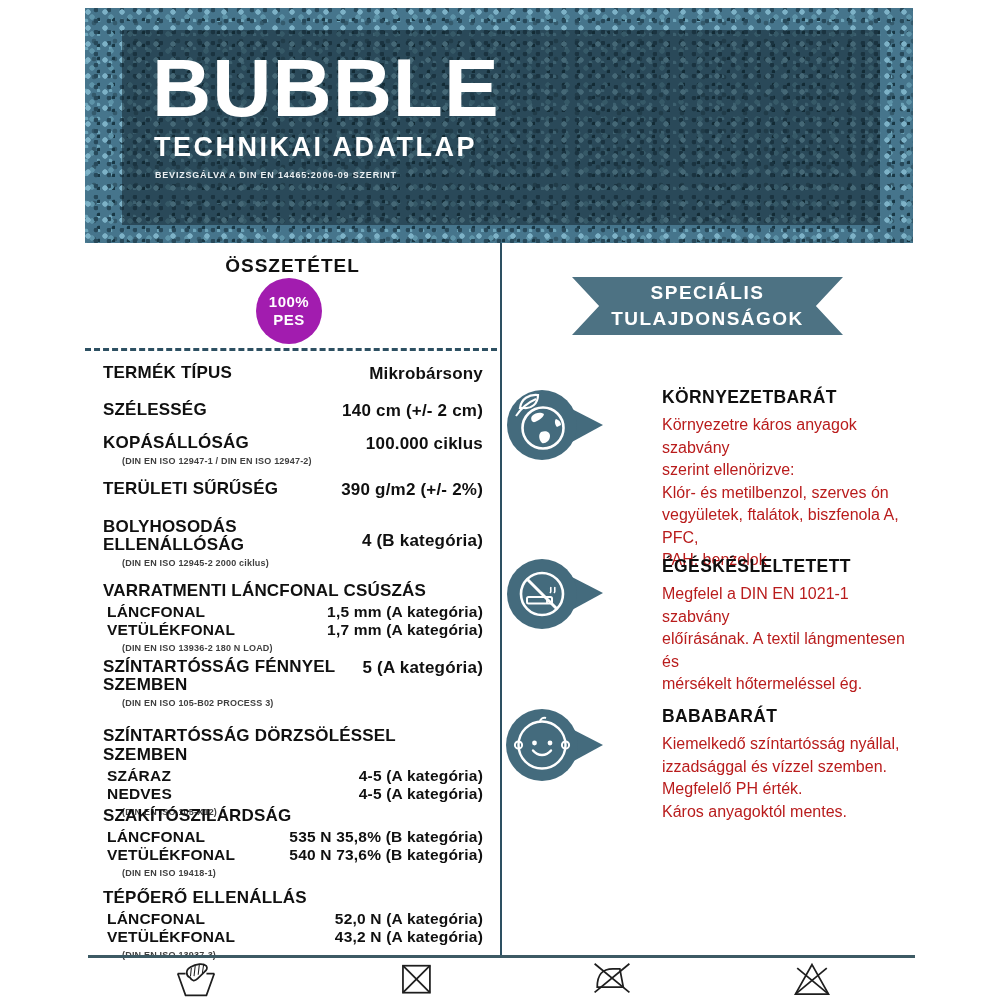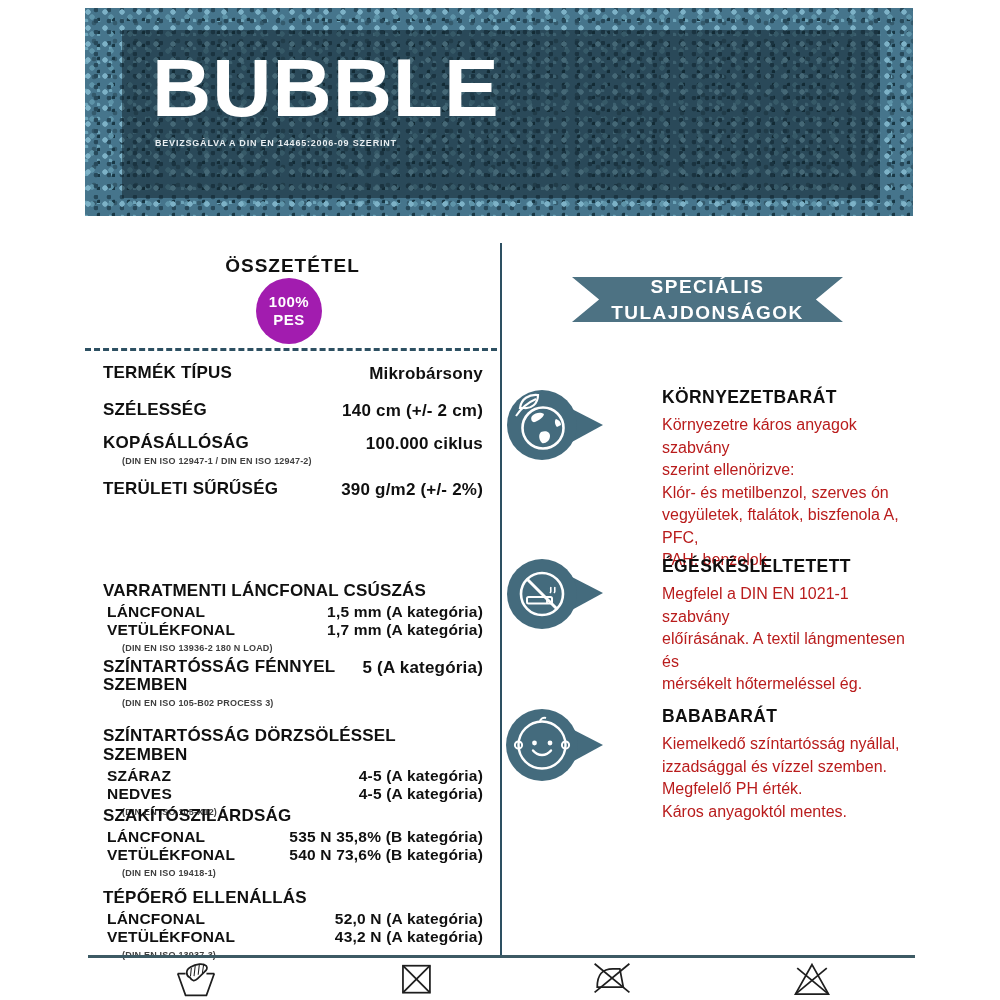--- a/index.html
+++ b/index.html
@@ -1,20 +1,20 @@
 <!DOCTYPE html>
 <html><head>
 <meta charset="utf-8">
 <style>
   html,body{margin:0;padding:0;background:#ffffff;}
   .page{position:relative;width:1000px;height:1000px;background:#fff;overflow:hidden;
         font-family:"Liberation Sans","DejaVu Sans",sans-serif;color:#151515;}
 
   
-  .hero{position:absolute;left:85px;top:8px;width:828px;height:208px;
+  .hero{position:absolute;left:85px;top:8px;width:828px;height:235px;
         background-color:#46758c;
         background-image:
           radial-gradient(circle at 3px 4px,  #7db2c7 2.4px, transparent 3px),
           radial-gradient(circle at 11px 2px, #27495a 2px,   transparent 2.7px),
           radial-gradient(circle at 7px 9px,  #5e94a9 2.4px, transparent 3px),
           radial-gradient(circle at 14px 12px,#193845 2px,   transparent 2.7px),
           radial-gradient(circle at 1px 13px, #6ca3b8 2px,   transparent 2.7px),
           radial-gradient(circle at 9px 15px, #345a6c 2px,   transparent 2.7px);
         background-size:17px 16px,13px 11px,19px 17px,15px 13px,12px 14px,21px 18px;}
   .hero-overlay{position:absolute;left:37px;top:22px;right:33px;bottom:18px;
@@ -46,21 +46,21 @@
   .subrow{display:flex;justify-content:space-between;margin-top:3px;}
   .slbl{font-size:15.5px;font-weight:800;letter-spacing:.2px;padding-left:4px;color:#101010;}
   .sval{font-size:15.5px;font-weight:800;letter-spacing:.2px;text-align:left;color:#101010;}
   .subrow.tight{margin-top:0;}
 
   
   .v-divider{position:absolute;left:500px;top:243px;width:2px;height:715px;background:#2d5062;}
   .bottom-rule{position:absolute;left:88px;top:955px;width:827px;height:3px;background:#3d5a64;}
 
   
-  .ribbon{position:absolute;left:572px;top:277px;width:271px;height:45px;background:#4d7283;
+  .ribbon{position:absolute;left:572px;top:277px;width:271px;height:58px;background:#4d7283;
         clip-path:polygon(0 0,100% 0,90% 50%,100% 100%,0 100%,10% 50%);
         display:flex;flex-direction:column;align-items:center;justify-content:center;
         color:#fff;font-weight:700;font-size:19px;line-height:26px;letter-spacing:1.5px;}
   .feature{position:absolute;left:506px;width:404px;display:flex;gap:28px;}
   .f-icon{flex:0 0 100px;}
   .ftext{margin-left:28px;padding-top:1px;width:268px;}
   .ftitle{margin:0 0 6px 0;font-size:17.5px;font-weight:800;letter-spacing:.4px;color:#0f0f0f;}
   .fbody{margin:0;font-size:16px;line-height:22.5px;color:#b91c1c;white-space:pre-line;}
 
   
@@ -69,20 +69,21 @@
 </style>
 </head>
 <body>
 
 <div class="page">
 
   <header class="hero">
     <div class="hero-overlay">
       <div class="hero-text">
         <h1 class="hero-title">BUBBLE</h1>
+        <h2 class="hero-sub">TECHNIKAI ADATLAP</h2>
         <p class="hero-note">BEVIZSGÁLVA A DIN EN 14465:2006-09 SZERINT</p>
       </div>
     </div>
   </header>
 
   <section class="left-col">
     <h3 class="comp-heading">ÖSSZETÉTEL</h3>
     <div class="badge" style="background:#a21caf;">
       <span>100%</span>
       <span>PES</span>
@@ -103,20 +104,26 @@
       <div class="lbl">KOPÁSÁLLÓSÁG</div>
       <div class="note">(DIN EN ISO 12947-1  /  DIN EN ISO 12947-2)</div>
       <div class="val">100.000 ciklus</div>
     </div>
 
     <div class="row" style="top:237px">
       <div class="lbl">TERÜLETI SŰRŰSÉG</div>
       <div class="val">390 g/m2 (+/- 2%)</div>
     </div>
 
+    <div class="row" style="top:275px">
+      <div class="lbl">BOLYHOSODÁS
+ELLENÁLLÓSÁG</div>
+      <div class="note">(DIN EN ISO 12945-2 2000 ciklus)</div>
+      <div class="val" style="top:13px">4 (B kategória)</div>
+    </div>
 
     <div class="row" style="top:338px">
       <div class="ghead">VARRATMENTI LÁNCFONAL CSÚSZÁS</div>
       <div class="subrow">
         <span class="slbl">LÁNCFONAL</span>
         <span class="sval">1,5 mm (A kategória)</span>
       </div>
       <div class="subrow tight">
         <span class="slbl">VETÜLÉKFONAL</span>
         <span class="sval">1,7 mm (A kategória)</span>

